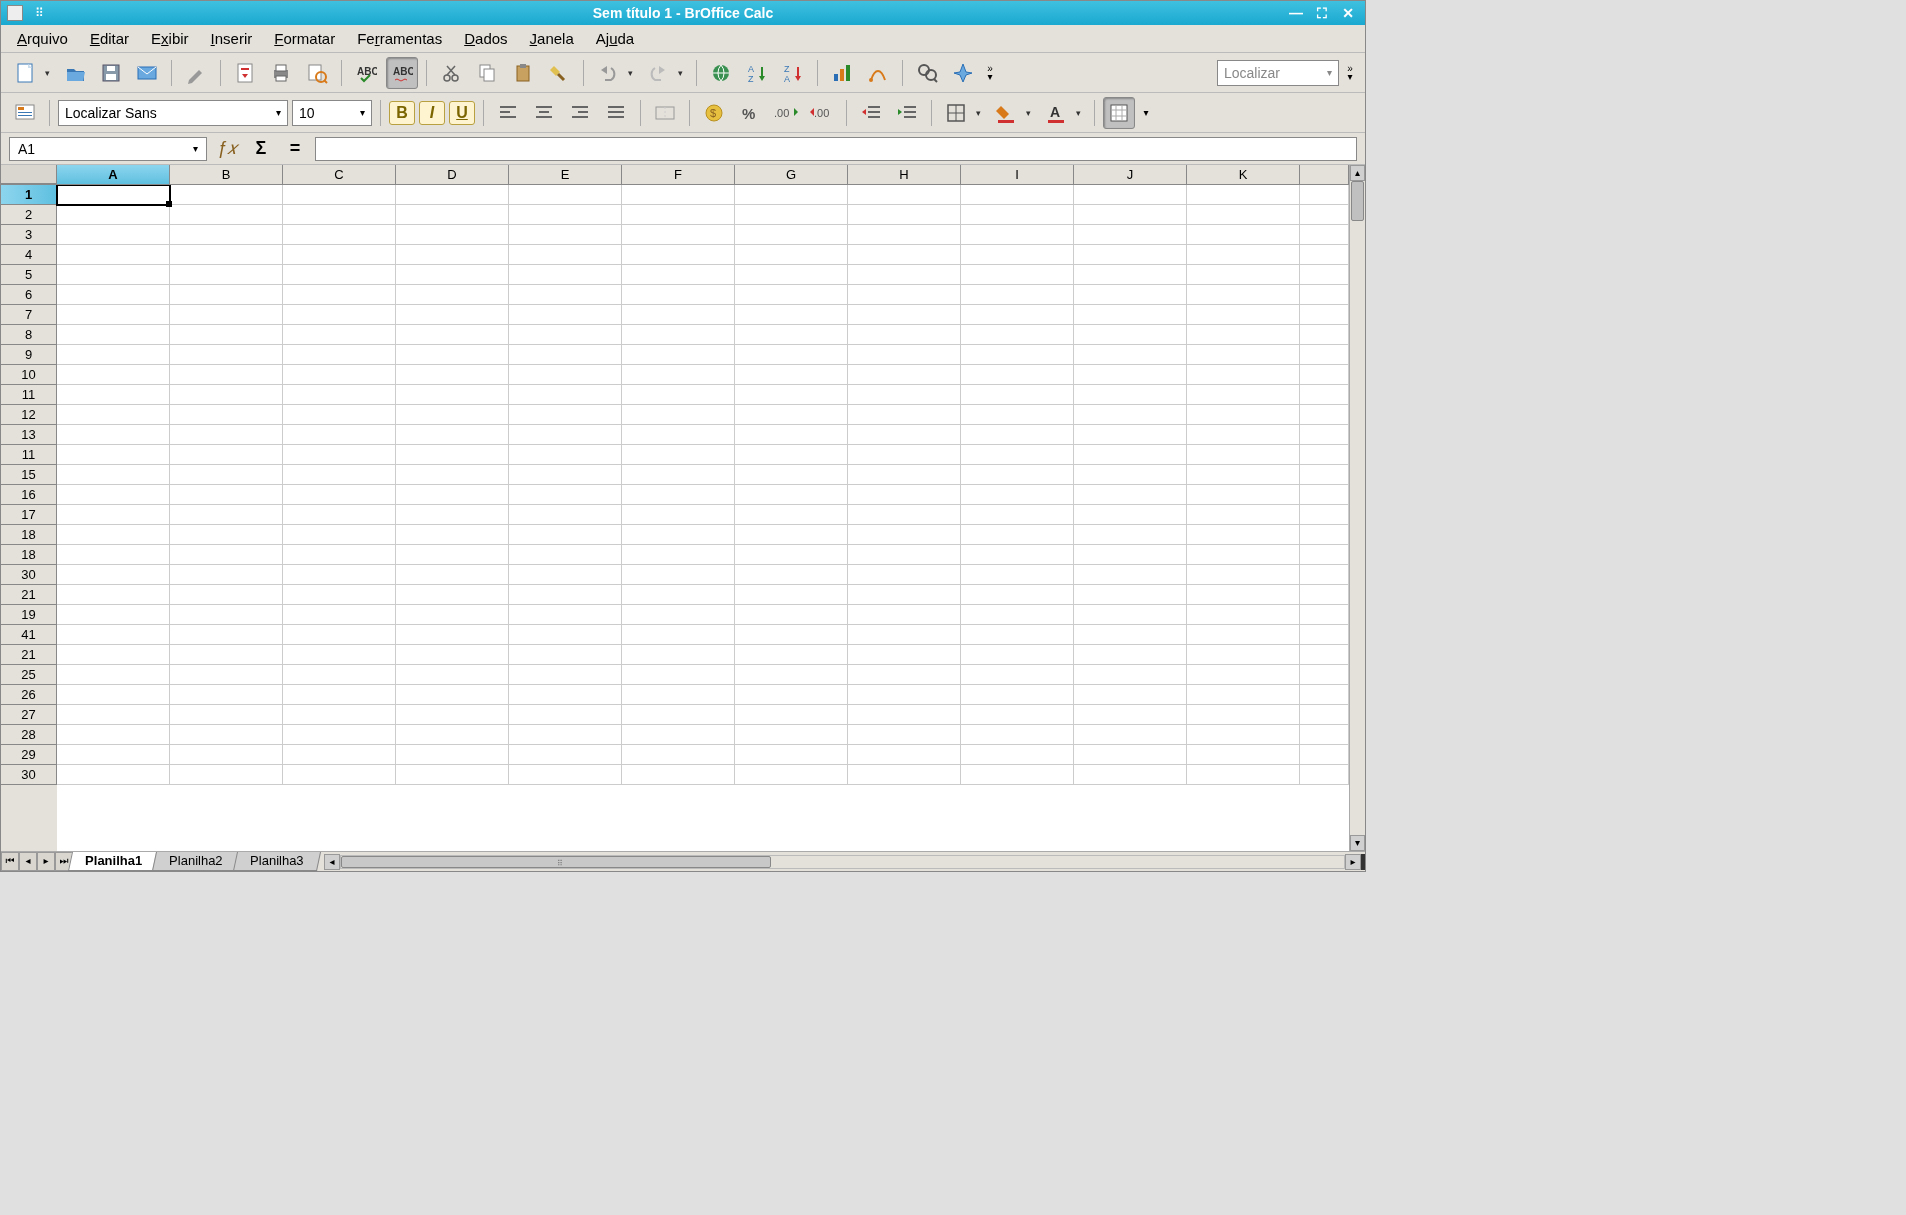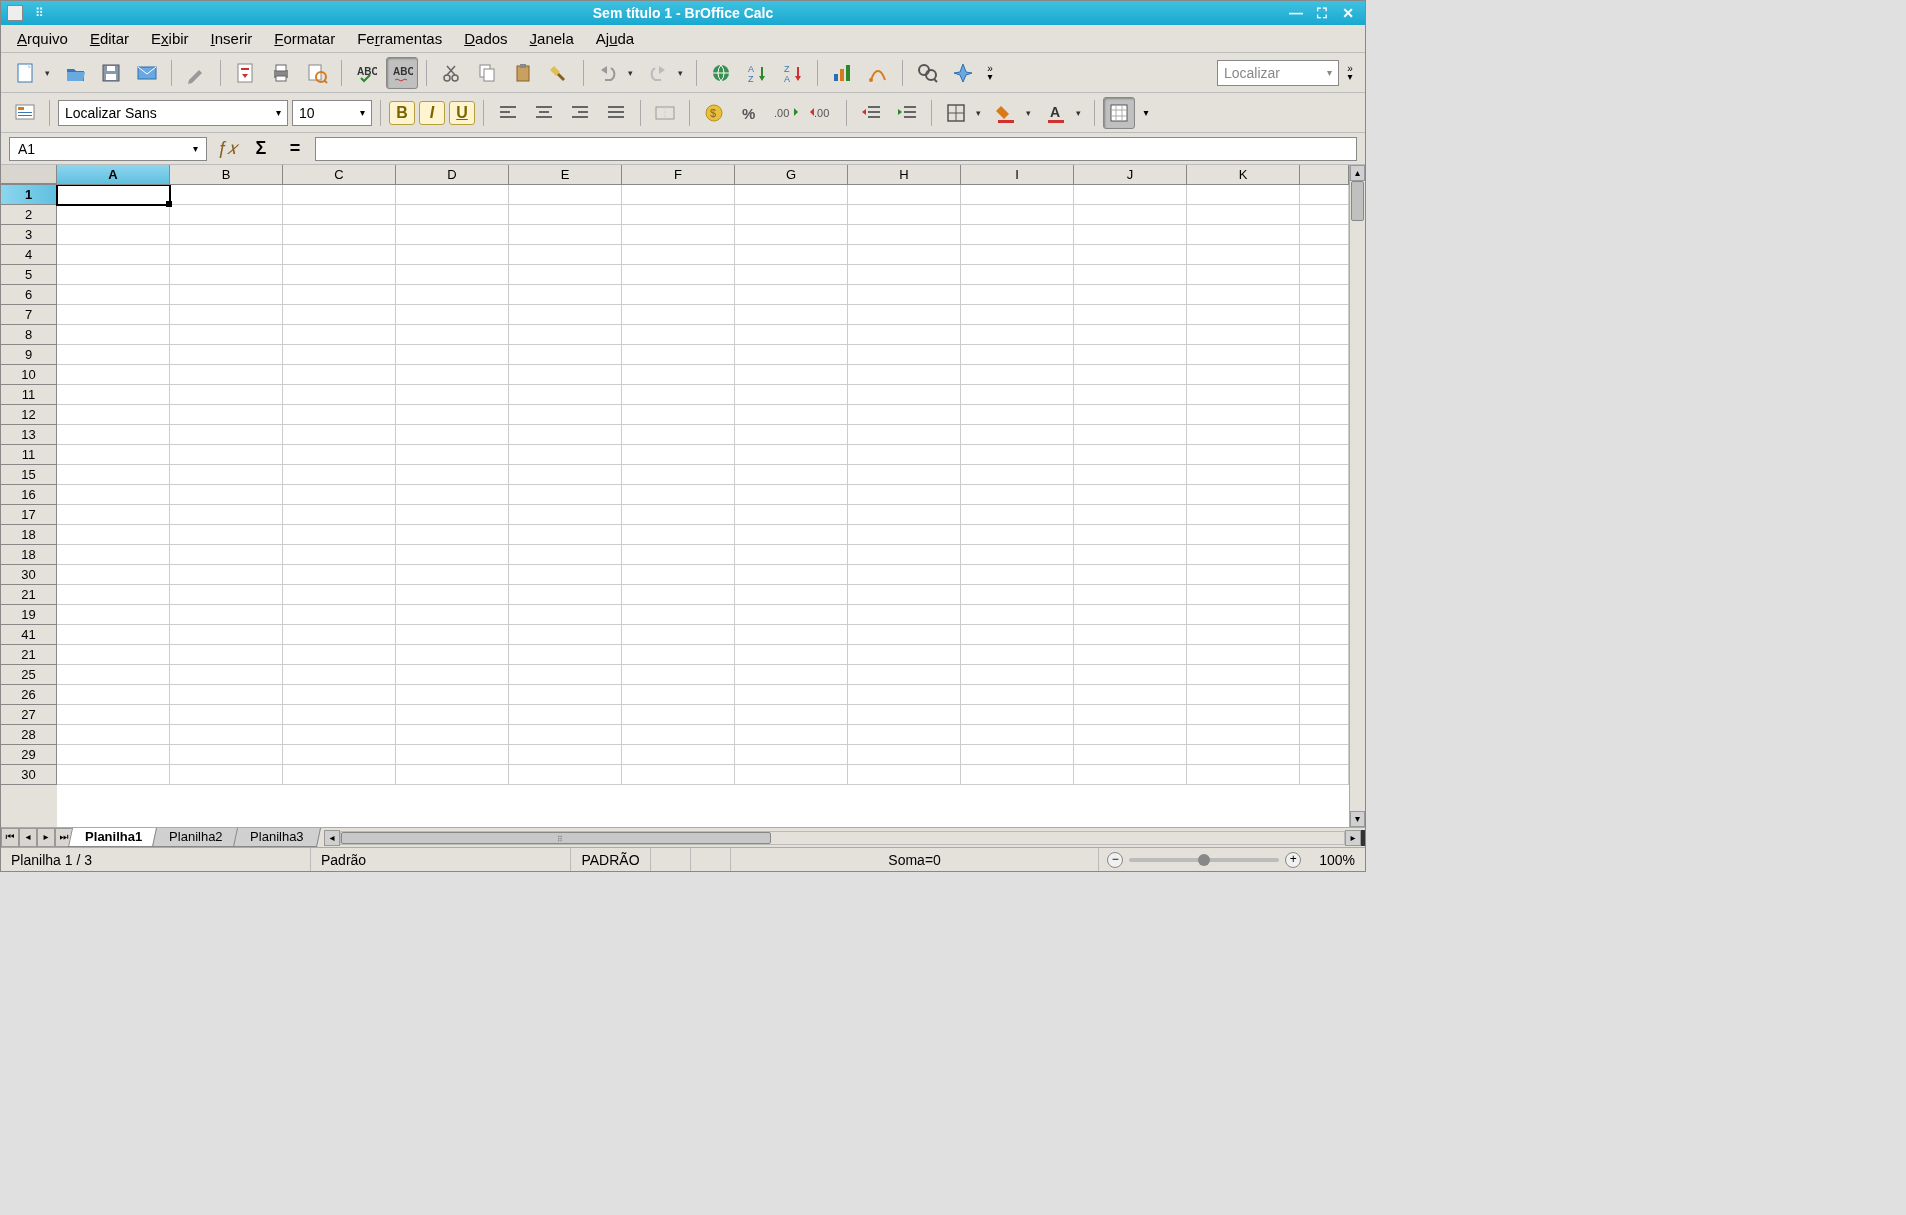--- a/index.html
+++ b/index.html
@@ -1255,30 +1255,14 @@
           <div class="sb-thumb">
               <span class="gripper">⠿</span>
             </div>
         </div>
         <div class="sb-btn">▸</div>
         <div style="width:4px;background:#333;height:16px"></div>
       </div>
     </div>
   </div>
 
-  <div class="statusbar">
-    <div class="sb-cell" style="width:310px">Planilha 1 / 3</div>
-    <div class="sb-cell" style="width:260px">Padrão</div>
-    <div class="sb-cell" style="width:80px;text-align:center;justify-content:center">PADRÃO</div>
-    <div class="sb-cell" style="width:40px"></div>
-    <div class="sb-cell" style="width:40px"></div>
-    <div class="sb-cell" style="flex:1;justify-content:center">Soma=0</div>
-    <div class="zoom-slider">
-      <div class="zs-btn">−</div>
-      <div class="zs-track">
-        <div class="zs-thumb"></div>
-      </div>
-      <div class="zs-btn">+</div>
-    </div>
-    <div class="sb-cell" style="border:none">100%</div>
-  </div>
 
 </div>
 
 </body></html>

